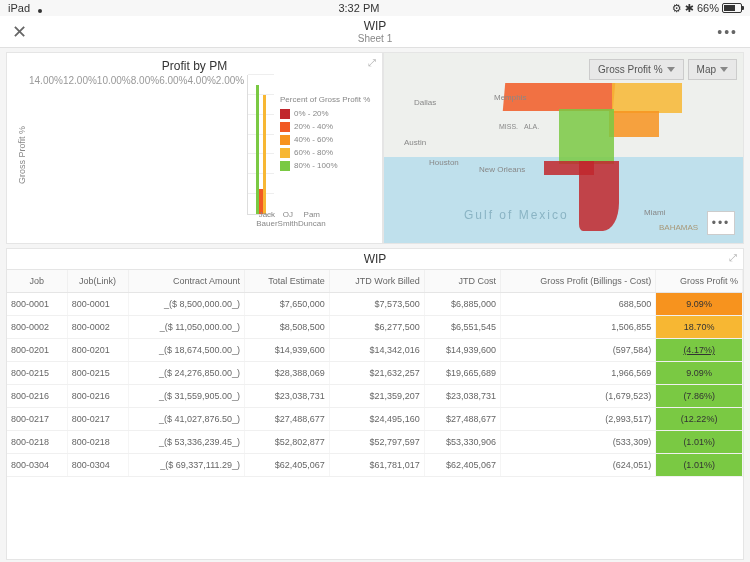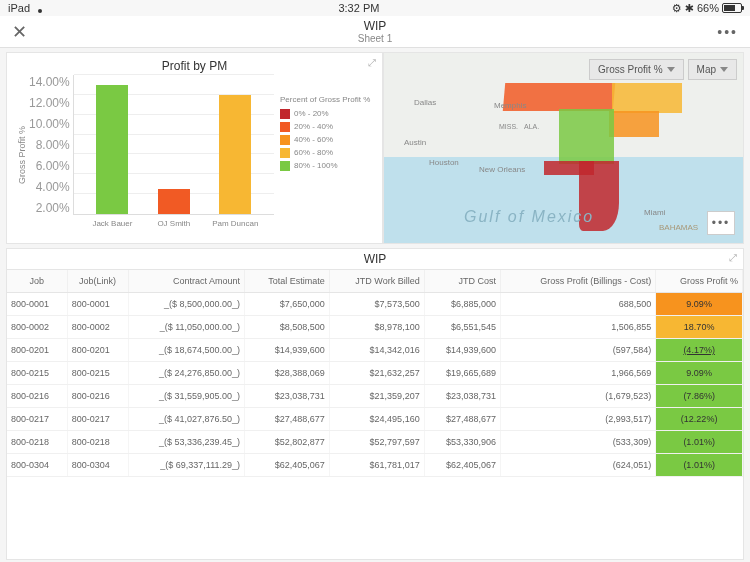--- a/index.html
+++ b/index.html
@@ -20,39 +20,39 @@
 .titlebar .center .t2{font-size:10px;color:#888}
 .titlebar .more{margin-left:auto;font-size:14px;color:#666;letter-spacing:2px;cursor:pointer}
 .row1{display:flex;height:200px;gap:0;padding:4px 6px}
 .panel{background:#fff;border:1px solid #e5e5e5;position:relative}
 .chart-panel{flex:1;padding:6px 8px}
 .chart-title{text-align:center;font-size:12px;color:#333;margin-bottom:2px}
 .expand{position:absolute;top:4px;right:6px;font-size:10px;color:#aaa;cursor:pointer}
 .chart-body{display:flex;height:160px}
 .yaxis-label{writing-mode:vertical-rl;transform:rotate(180deg);font-size:9px;color:#888;text-align:center;padding:0 2px}
 .chart-grid{flex:1;display:flex;position:relative}
-.ylabels{display:flex;flex-direction:column;justify-content:space-between;font-size:12px;color:#999;text-align:right;padding-right:3px;height:140px}
+.ylabels{display:flex;flex-direction:row;justify-content:space-between;font-size:10px;color:#999;text-align:right;padding-right:3px;height:140px}
 .plot{flex:1;position:relative;height:140px;border-left:1px solid #ddd;border-bottom:1px solid #ddd}
 .gridline{position:absolute;left:0;right:0;border-top:1px solid #eee}
 .bars{position:absolute;left:0;right:0;bottom:0;top:0;display:flex;justify-content:space-around;align-items:flex-end;padding:0 8px}
 .bar{width:32px}
 .xlabels{position:absolute;bottom:-14px;left:0;right:0;display:flex;justify-content:space-around;font-size:8px;color:#888;padding:0 8px}
 .xlabels span{width:50px;text-align:center}
 .legend{width:100px;font-size:8px;color:#888;padding-left:6px;padding-top:20px}
 .legend-title{margin-bottom:4px;line-height:1.2}
 .legend-item{display:flex;align-items:center;gap:4px;margin-bottom:3px}
 .swatch{width:10px;height:10px}
 .map-panel{flex:1;position:relative;overflow:hidden}
 .map-bg{position:absolute;inset:0;background:linear-gradient(180deg,#eef0ed 0%,#eef0ed 55%,#bfe0ec 55%,#bfe0ec 100%)}
 .state{position:absolute;opacity:.85}
 .map-controls{position:absolute;top:6px;right:6px;display:flex;gap:4px}
 .map-btn{background:#e8e8e8;border:1px solid #ccc;padding:4px 8px;font-size:10px;color:#555;display:flex;align-items:center;gap:4px}
 .map-more{position:absolute;bottom:8px;right:8px;background:#fff;border:1px solid #ccc;width:28px;height:24px;display:flex;align-items:center;justify-content:center;font-size:12px;letter-spacing:2px;color:#666}
 .city{position:absolute;font-size:8px;color:#888}
-.gulf{position:absolute;font-size:16px;color:#8ab4c4;font-style:italic;letter-spacing:2px}
+.gulf{position:absolute;font-size:12px;color:#8ab4c4;letter-spacing:2px}
 .wip-section{margin:0 6px}
 .wip-title{background:#fff;border:1px solid #e5e5e5;text-align:center;font-size:12px;padding:3px 0;position:relative}
 .wip-title .expand{top:3px}
 .table-wrap{background:#fff;border:1px solid #e5e5e5;border-top:none;overflow:auto;height:290px}
 table{border-collapse:collapse;width:100%;font-size:9px}
 th{background:#fafafa;color:#666;font-weight:normal;padding:6px 4px;text-align:right;border-bottom:1px solid #e5e5e5;border-right:1px solid #f0f0f0;position:sticky;top:0}
 th:first-child,th:nth-child(2){text-align:center}
 td{padding:6px 4px;text-align:right;border-bottom:1px solid #f0f0f0;border-right:1px solid #f5f5f5;color:#666}
 td:first-child,td:nth-child(2){text-align:left}
 .gp-cell{text-align:center;color:#333}
@@ -151,21 +151,21 @@
 
   <div class="panel map-panel">
     <div class="map-bg"></div>
     <div class="state" style="left:120px;top:30px;width:110px;height:28px;background:#f15a24;transform:skewX(-5deg)"></div>
     <div class="state" style="left:228px;top:30px;width:70px;height:30px;background:#f7b733"></div>
     <div class="state" style="left:225px;top:58px;width:50px;height:26px;background:#f7931e"></div>
     <div class="state" style="left:175px;top:56px;width:55px;height:55px;background:#7ac943"></div>
     <div class="state" style="left:195px;top:108px;width:40px;height:70px;background:#c1272d;border-radius:0 0 40% 10%"></div>
     <div class="state" style="left:160px;top:108px;width:50px;height:14px;background:#c1272d"></div>
     <div class="city" style="left:30px;top:45px">Dallas</div>
-    <div class="city" style="left:110px;top:48px">Memphis</div>
+    <div class="city" style="left:110px;top:40px">Memphis</div>
     <div class="city" style="left:20px;top:85px">Austin</div>
     <div class="city" style="left:45px;top:105px">Houston</div>
     <div class="city" style="left:95px;top:112px">New Orleans</div>
     <div class="city" style="left:260px;top:155px">Miami</div>
     <div class="city" style="left:275px;top:170px;color:#a89878">BAHAMAS</div>
     <div class="city" style="left:140px;top:70px;font-size:7px">ALA.</div>
     <div class="city" style="left:115px;top:70px;font-size:7px">MISS.</div>
     <div class="gulf" style="left:80px;top:155px">Gulf of Mexico</div>
     <div class="map-controls">
       <div class="map-btn">
@@ -209,21 +209,21 @@
             <td>$7,573,500</td>
             <td>$6,885,000</td>
             <td>688,500</td>
             <td class="gp-cell" style="background: rgb(247, 147, 30);">9.09%</td>
           </tr>
           <tr>
             <td>800-0002</td>
             <td>800-0002</td>
             <td>_($ 11,050,000.00_)</td>
             <td>$8,508,500</td>
-            <td>$8,978,100</td>
+            <td>$6,277,500</td>
             <td>$6,551,545</td>
             <td>1,506,855</td>
             <td class="gp-cell" style="background: rgb(247, 183, 51);">18.70%</td>
           </tr>
           <tr>
             <td>800-0201</td>
             <td>800-0201</td>
             <td>_($ 18,674,500.00_)</td>
             <td>$14,939,600</td>
             <td>$14,342,016</td>

